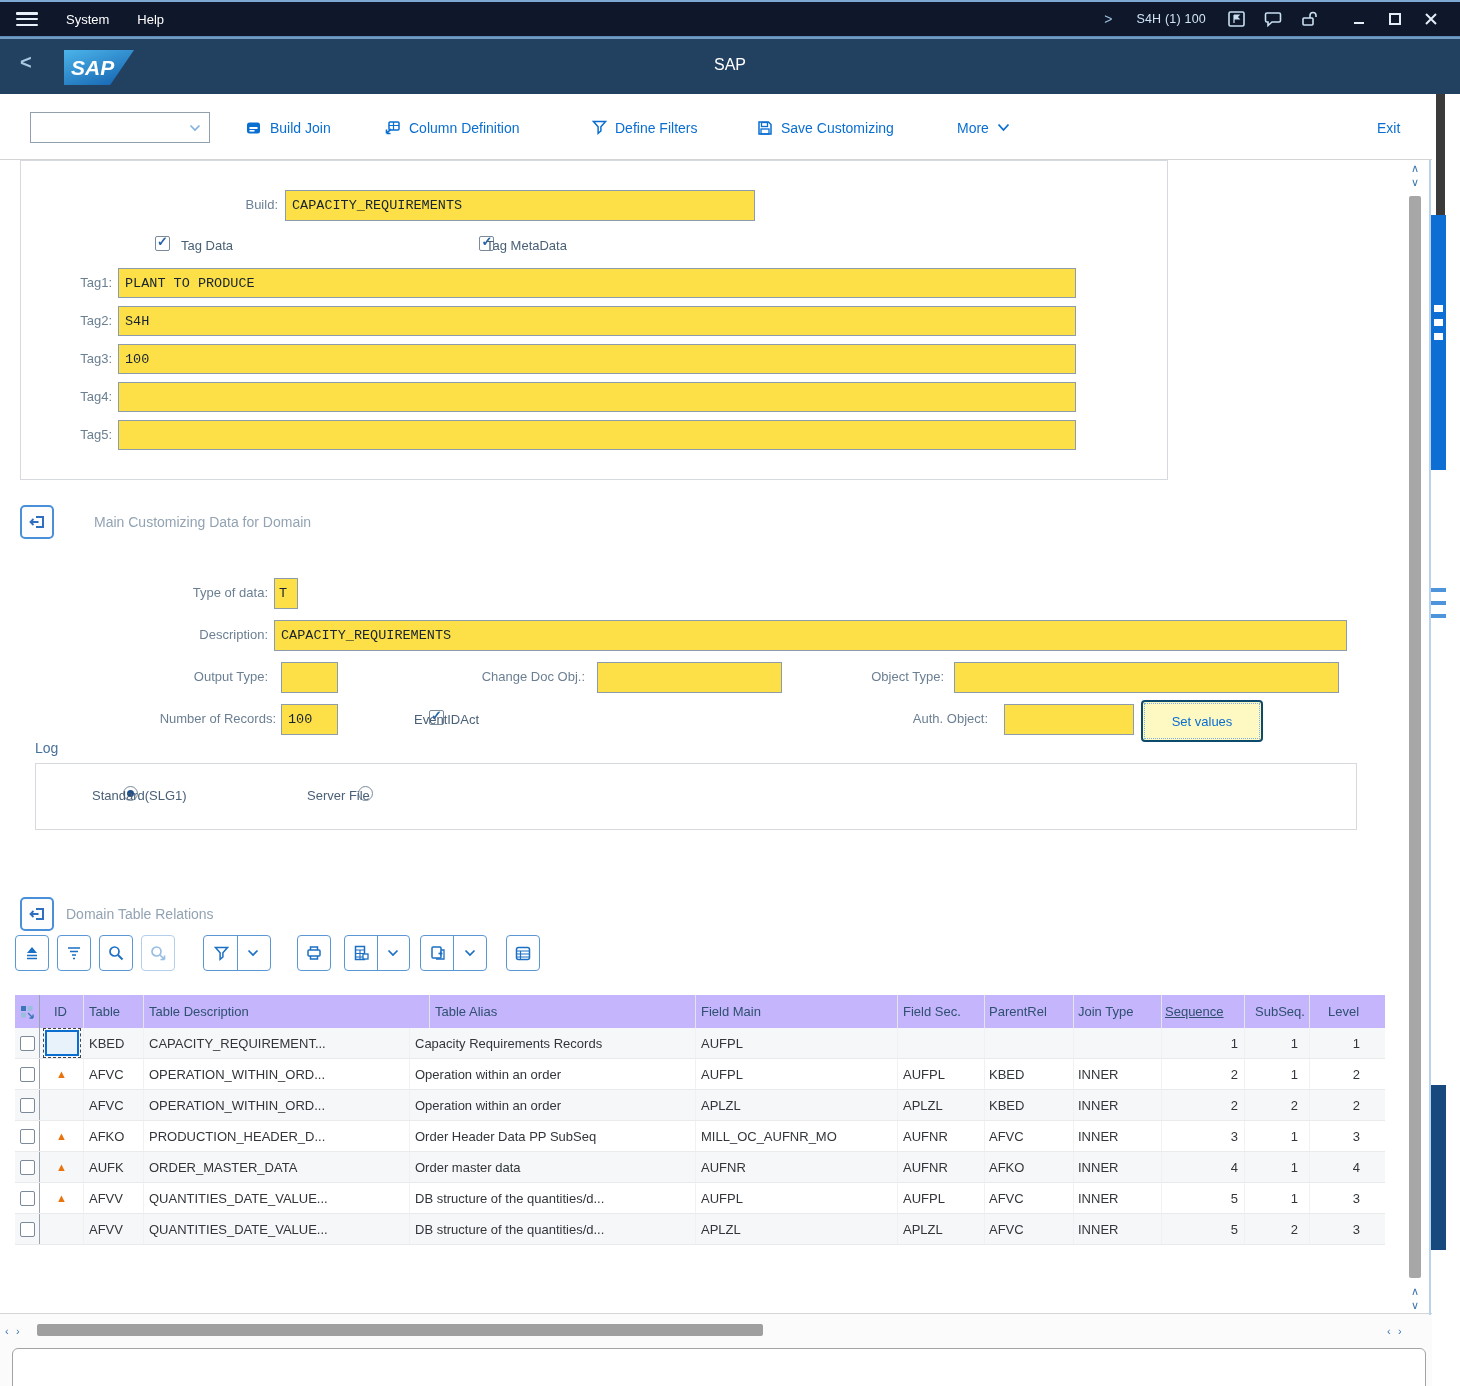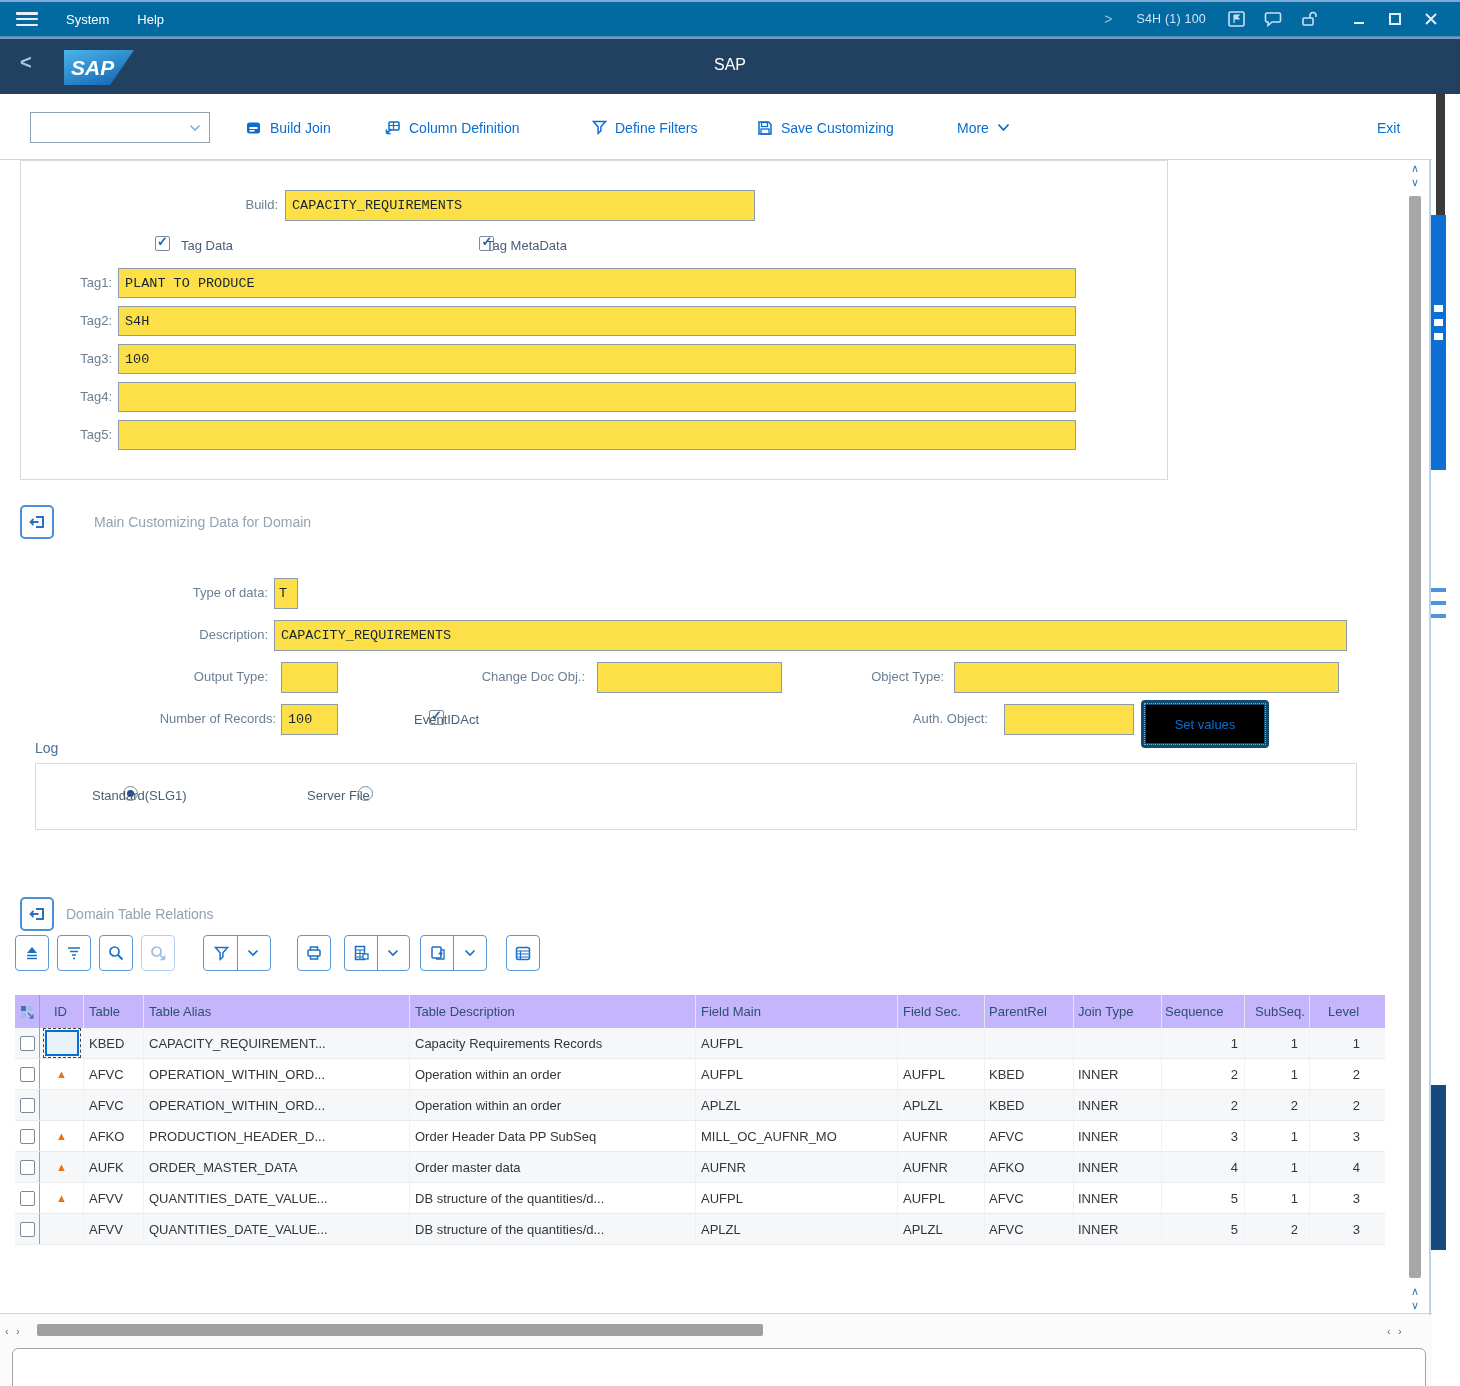--- a/index.html
+++ b/index.html
@@ -1,21 +1,21 @@
 <!DOCTYPE html>
 <html><head>
 <meta charset="utf-8">
 <style>
   html,body{margin:0;padding:0;background:#ffffff;}
   .screen{position:relative;width:1460px;height:1386px;background:#ffffff;overflow:hidden;
           font-family:"Liberation Sans",sans-serif;-webkit-font-smoothing:antialiased;}
   .abs{position:absolute;box-sizing:border-box;}
 
   
-  .menubar{left:0;top:0;width:1460px;height:37px;background:#0369a1;border-top:2px solid #7fa9d2;
+  .menubar{left:0;top:0;width:1460px;height:37px;background:#0f172a;border-top:2px solid #7fa9d2;
            border-bottom:1px solid #5d88b3;display:flex;align-items:center;color:#fff;}
   .burger{width:22px;height:14px;margin-left:16px;display:flex;flex-direction:column;justify-content:space-between;cursor:pointer;}
   .burger span{display:block;height:2.5px;background:#e8f1f9;border-radius:1px;}
   .menu-item{color:#ffffff;font-size:13px;margin-left:28px;cursor:pointer;}
   .mb-right{position:absolute;right:18px;top:0;height:100%;display:flex;align-items:center;gap:14px;color:#c6ddf0;}
   .mb-chev{font-size:14px;color:#9fc2e0;margin-right:10px;}
   .sysinfo{font-size:12.5px;color:#cfe3f5;letter-spacing:.2px;margin-right:6px;}
   .winicon{display:flex;align-items:center;justify-content:center;width:22px;height:20px;cursor:pointer;}
   .winicon svg{display:block;}
 
@@ -43,21 +43,21 @@
   .cb{width:15px;height:15px;border:1px solid #7a8a9a;border-radius:2px;background:#fff;position:relative;display:inline-block;box-sizing:border-box;cursor:pointer;}
   .cb.checked::after{content:"✓";position:absolute;left:1px;top:-3px;font-size:13px;color:#2565a8;font-weight:bold;}
   .radio{width:15px;height:15px;border:1px solid #7a8a9a;border-radius:50%;background:#fff;position:relative;display:inline-block;box-sizing:border-box;cursor:pointer;}
   .radio.checked::after{content:"";position:absolute;left:3px;top:3px;width:7px;height:7px;border-radius:50%;background:#1d4e89;}
   .cblbl{position:absolute;color:#4a6077;font-size:13px;white-space:nowrap;}
 
   .sechead{position:absolute;display:flex;align-items:center;gap:12px;}
   .secicon{width:30px;height:30px;border:2px solid #4a90d9;border-radius:5px;display:flex;align-items:center;justify-content:center;background:#fdfdfe;cursor:pointer;}
   .seclbl{color:#93a3b3;font-size:14px;}
 
-  .btn-outline{position:absolute;border:5px solid #0c4a6e;border-radius:4px;background:#000000;color:#0a6ed1;
+  .btn-outline{position:absolute;border:2px solid #0c4a6e;border-radius:4px;background:#fef9c3;color:#0a6ed1;
        font-size:13px;display:flex;align-items:center;justify-content:center;cursor:pointer;outline:1px dotted #7fb0e0;outline-offset:-4px;}
 
   .grouptitle{position:absolute;color:#47719c;font-size:14px;}
 
   
   .tbtn{position:absolute;top:935px;height:34px;border:1px solid #5a97d5;border-radius:4px;background:#fff;
         display:flex;align-items:center;justify-content:center;cursor:pointer;}
   .tbtn.dis{opacity:.45;cursor:default;}
   .tbtn .divider{width:1px;height:100%;background:#5a97d5;}
   .tbtn .half{width:31px;height:100%;display:flex;align-items:center;justify-content:center;}
@@ -360,27 +360,27 @@
     <div class="th c-sel">
       <svg width="14" height="14" viewBox="0 0 14 14">
           <rect x="1" y="1" width="5" height="5" fill="#3a76b8"></rect>
           <rect x="7.5" y="1" width="5" height="5" fill="#9cbede"></rect>
           <rect x="1" y="7.5" width="5" height="5" fill="#9cbede"></rect>
           <path d="M8 8 l5 5 M13 13 v-3.5 M13 13 h-3.5" stroke="#3a76b8" stroke-width="1.4" fill="none"></path>
         </svg>
     </div>
     <div class="th c-id" style="justify-content:flex-start;padding-left:14px;">ID</div>
     <div class="th c-table">Table</div>
+    <div class="th c-desc">Table Description</div>
     <div class="th c-alias">Table Alias</div>
-    <div class="th c-desc">Table Description</div>
     <div class="th c-fmain">Field Main</div>
     <div class="th c-fsec">Field Sec.</div>
     <div class="th c-prel">ParentRel</div>
     <div class="th c-jtype">Join Type</div>
-    <div class="th c-seq" style="justify-content:flex-start;padding-left:3px;">Sequence</div>
+    <div class="th c-seq" style="justify-content:flex-start;padding-left:3px;text-decoration:underline;">Sequence</div>
     <div class="th c-sub" style="justify-content:flex-start;padding-left:10px;padding-right:0;">SubSeq.</div>
     <div class="th c-lvl" style="justify-content:flex-start;padding-left:18px;padding-right:0;">Level</div>
   </div>
   <div class="tbody">
       <div class="trow odd">
         <div class="td c-sel">
           <span class="cb"></span>
         </div>
         <div class="td c-id">
           <span class="focuscell"></span>

